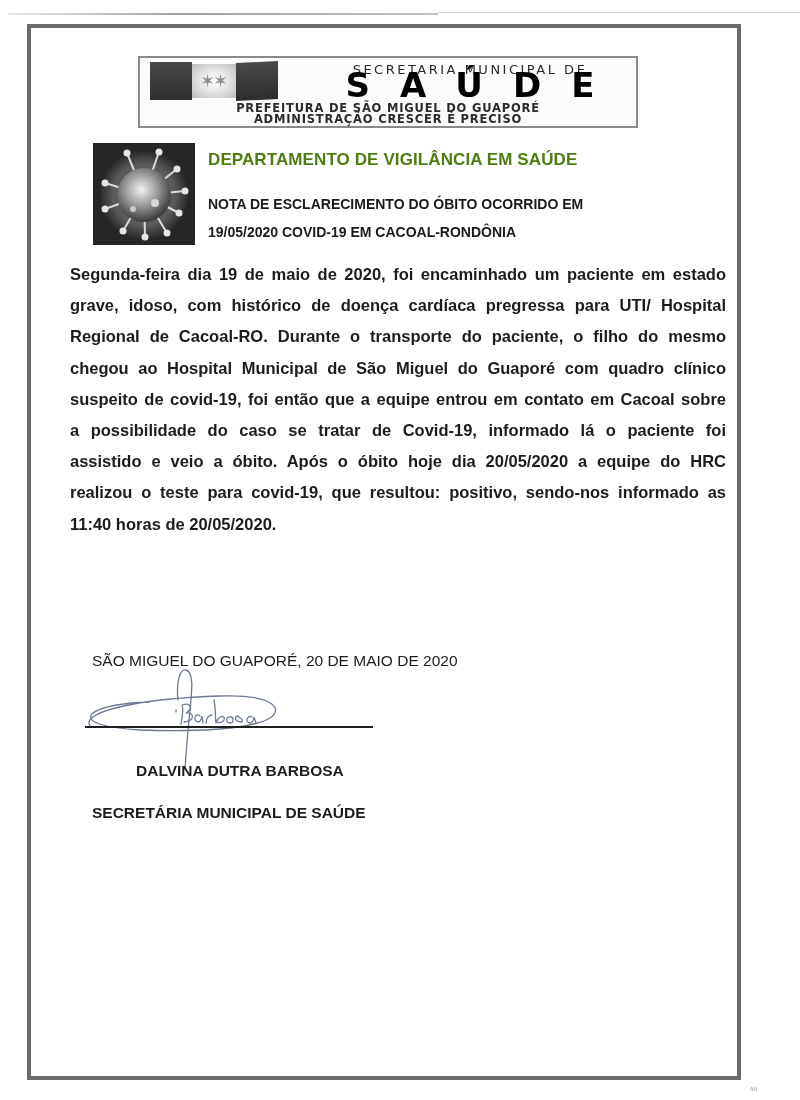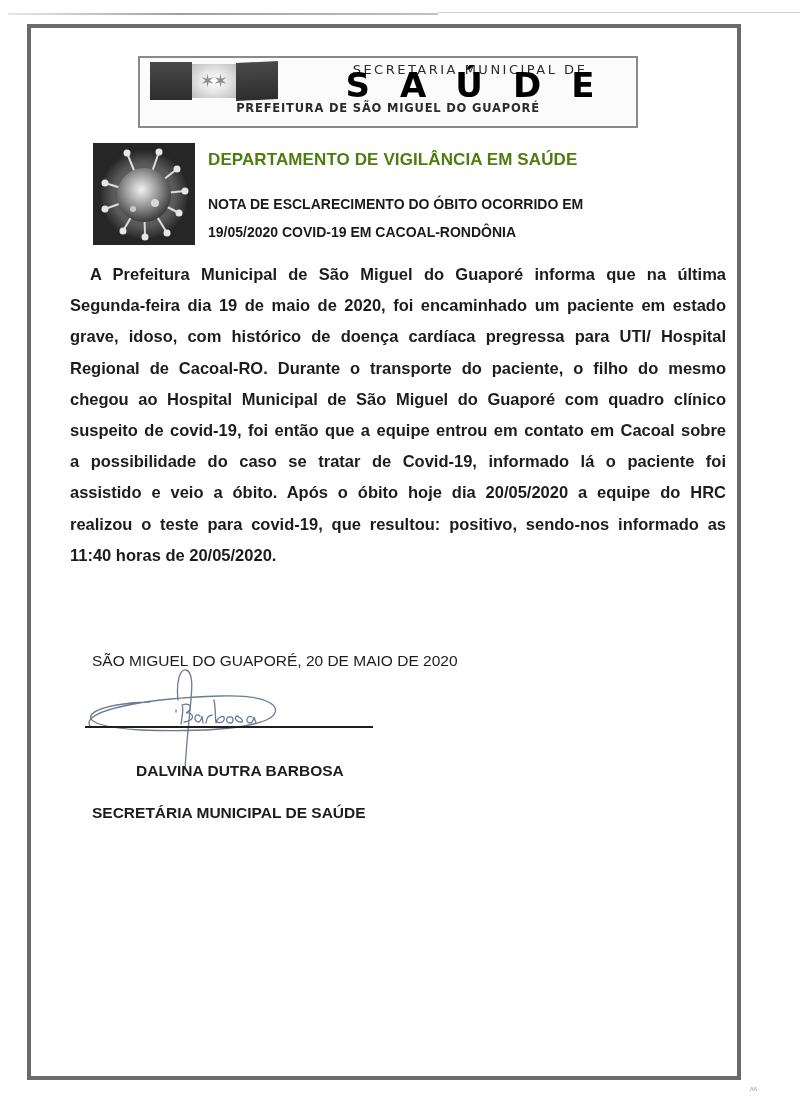--- a/index.html
+++ b/index.html
@@ -240,20 +240,21 @@
   <div class="logo-flag">
     <div class="flag-left"></div>
     <div class="flag-mid">
         <span>✶✶</span>
       </div>
     <div class="flag-right"></div>
   </div>
   <div class="logo-line1">SECRETARIA MUNICIPAL DE</div>
   <div class="logo-line2">SAÚDE</div>
   <div class="logo-line3">PREFEITURA DE SÃO MIGUEL DO GUAPORÉ</div>
+  <div class="logo-line4">ADMINISTRAÇÃO CRESCER É PRECISO</div>
 </div>
 
 <div class="virus-img">
   <svg viewBox="0 0 102 102" xmlns="http://www.w3.org/2000/svg">
     <defs>
       <radialGradient id="vg" cx="45%" cy="40%" r="60%">
         <stop offset="0%" stop-color="#f2f2f2"></stop>
         <stop offset="50%" stop-color="#9a9a9a"></stop>
         <stop offset="100%" stop-color="#3a3a3a"></stop>
       </radialGradient>
@@ -294,21 +295,20 @@
   </svg>
 </div>
 
 <div class="dept-title">DEPARTAMENTO DE VIGILÂNCIA EM SAÚDE</div>
 <div class="note-title">
   <div>NOTA DE ESCLARECIMENTO DO ÓBITO OCORRIDO EM</div>
   <div>19/05/2020 COVID-19 EM CACOAL-RONDÔNIA</div>
 </div>
 
 <div class="body-text">
-  <span class="body-line first">A Prefeitura Municipal de São Miguel do Guaporé informa que na última</span>
   <span class="body-line">Segunda-feira dia 19 de maio de 2020, foi encaminhado um paciente em estado</span>
   <span class="body-line">grave, idoso, com histórico de doença cardíaca pregressa para UTI/ Hospital</span>
   <span class="body-line">Regional de Cacoal-RO. Durante o transporte do paciente, o filho do mesmo</span>
   <span class="body-line">chegou ao Hospital Municipal de São Miguel do Guaporé com quadro clínico</span>
   <span class="body-line">suspeito de covid-19, foi então que a equipe entrou em contato em Cacoal sobre</span>
   <span class="body-line">a possibilidade do caso se tratar de Covid-19, informado lá o paciente foi</span>
   <span class="body-line">assistido e veio a óbito. Após o óbito hoje dia 20/05/2020 a equipe do HRC</span>
   <span class="body-line">realizou o teste para covid-19, que resultou: positivo, sendo-nos informado as</span>
   <span class="body-line last">11:40 horas de 20/05/2020.</span>
 </div>

